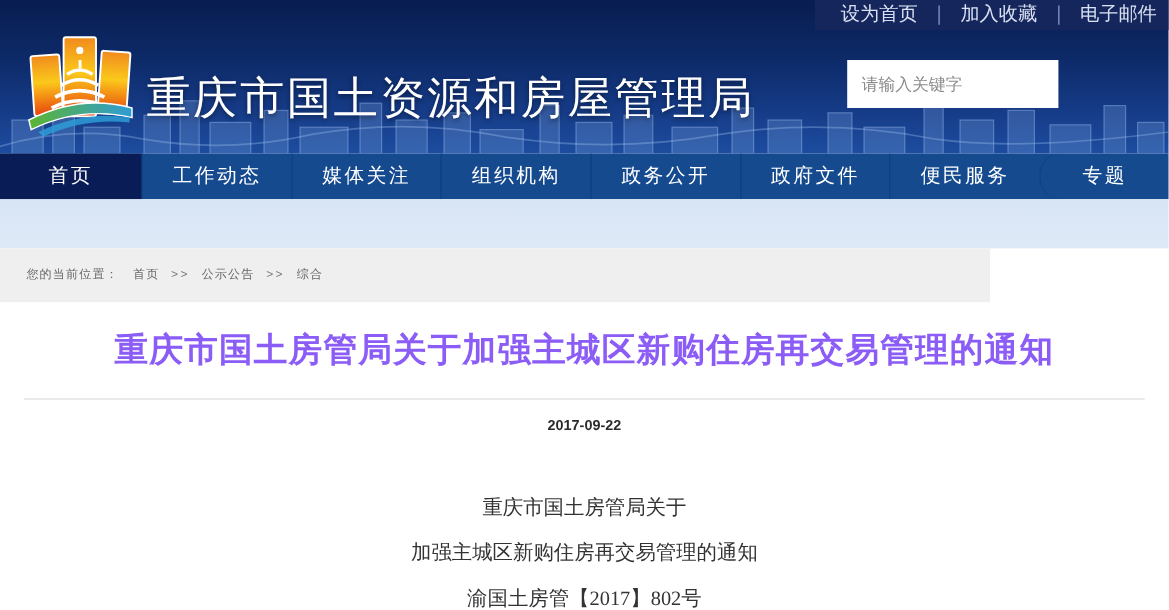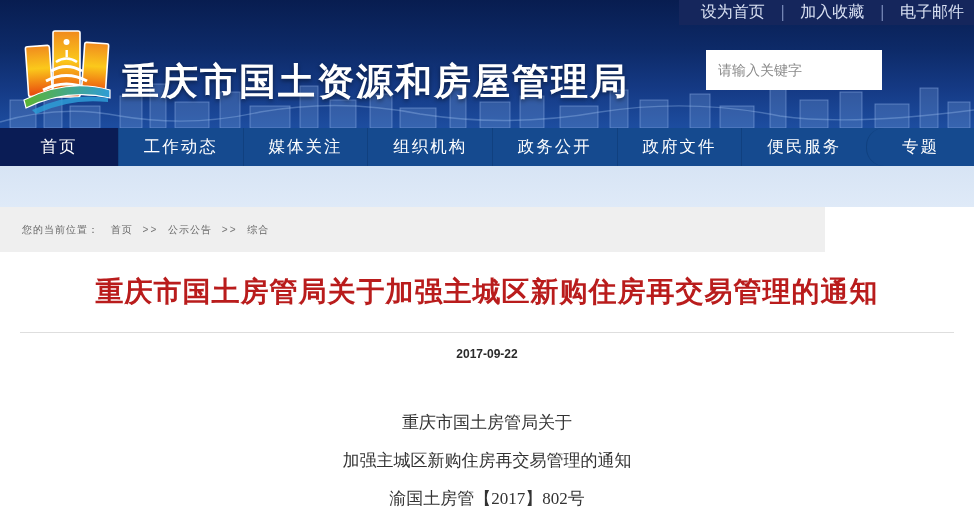--- a/index.html
+++ b/index.html
@@ -21,21 +21,21 @@
     display:flex; align-items:center; padding:0 6px 0 18px;
     font-size:16px; color:#d8e0f2; white-space:nowrap;
   }
   .topbar a { color:#d8e0f2; text-decoration:none; padding:0 4px; cursor:pointer; }
   .topbar .sep { color:#8fa1cd; padding:0 6px; }
 
   .brand { position:absolute; left:22px; top:26px; display:flex; align-items:center; }
   .logo { width:90px; height:92px; display:block; }
   .site-title {
     margin-left:10px; margin-top:20px;
-    font-size:37px; font-weight:bold; color:#ffffff; letter-spacing:2px;
+    font-size:37px; font-weight:normal; color:#ffffff; letter-spacing:2px;
     text-shadow:0 2px 4px rgba(0,0,0,0.45);
     font-family:"Liberation Sans", sans-serif;
   }
 
   .search { position:absolute; top:50px; left:706px; width:268px; height:40px; display:flex; }
   .search input {
     width:176px; height:40px; border:none; outline:none; background:#ffffff;
     padding:0 12px; font-size:14px; color:#333;
     font-family:"Liberation Sans", sans-serif;
   }
@@ -69,21 +69,21 @@
     padding-left:22px; letter-spacing:1px;
   }
   .breadcrumb a { color:#666; text-decoration:none; cursor:pointer; }
   .breadcrumb .bsep { color:#777; padding:0 6px; letter-spacing:2px; }
   .breadcrumb .bprefix { padding-right:8px; }
 
   
   .content { position:absolute; top:252px; left:0; width:974px; height:256px; background:#ffffff; }
   .article-title {
     padding-top:22px; text-align:center;
-    font-size:28px; line-height:36px; font-weight:bold; color:#b91c1c; letter-spacing:1px;
+    font-size:28px; line-height:36px; font-weight:bold; color:#8b5cf6; letter-spacing:1px;
     font-family:"Liberation Sans", sans-serif;
   }
   .divider { margin:22px 20px 0 20px; border-top:1px solid #dedede; height:0; }
   .article-date {
     margin-top:14px; text-align:center; font-size:12px; font-weight:bold; color:#2b2b2b;
   }
   .body-line {
     text-align:center; font-size:17px; color:#333;
     font-family:"Liberation Serif","DejaVu Serif", serif;
   }

